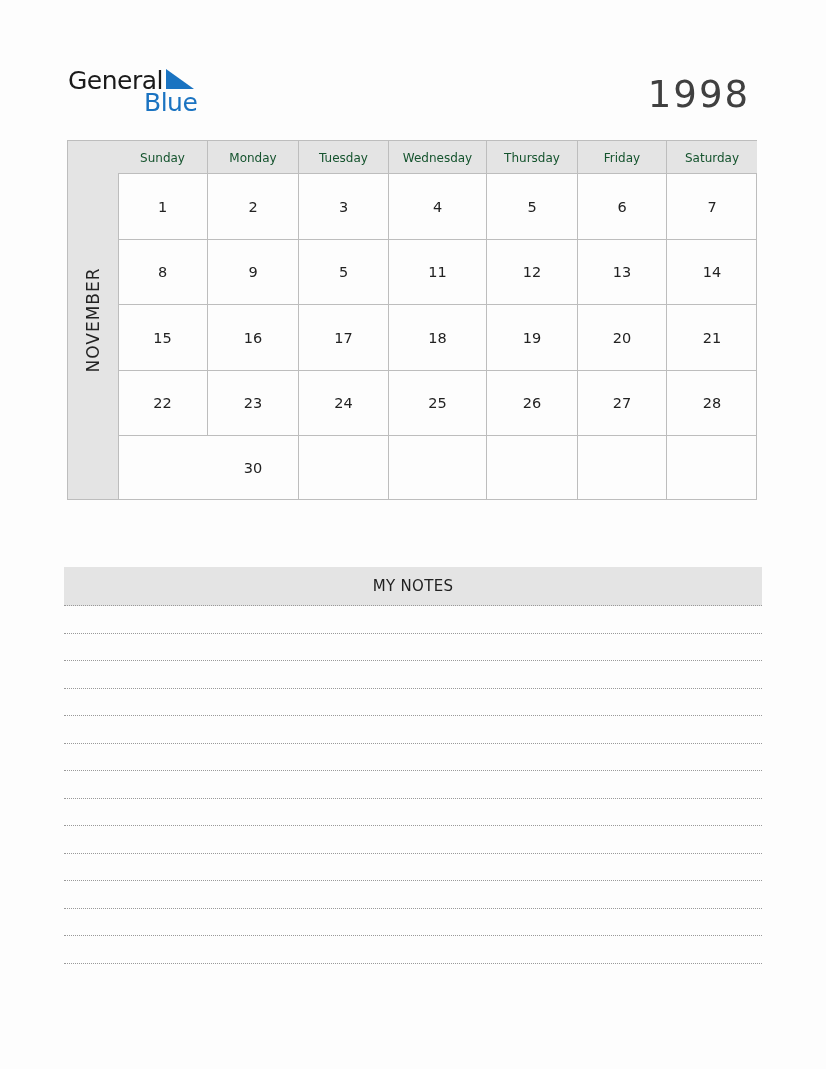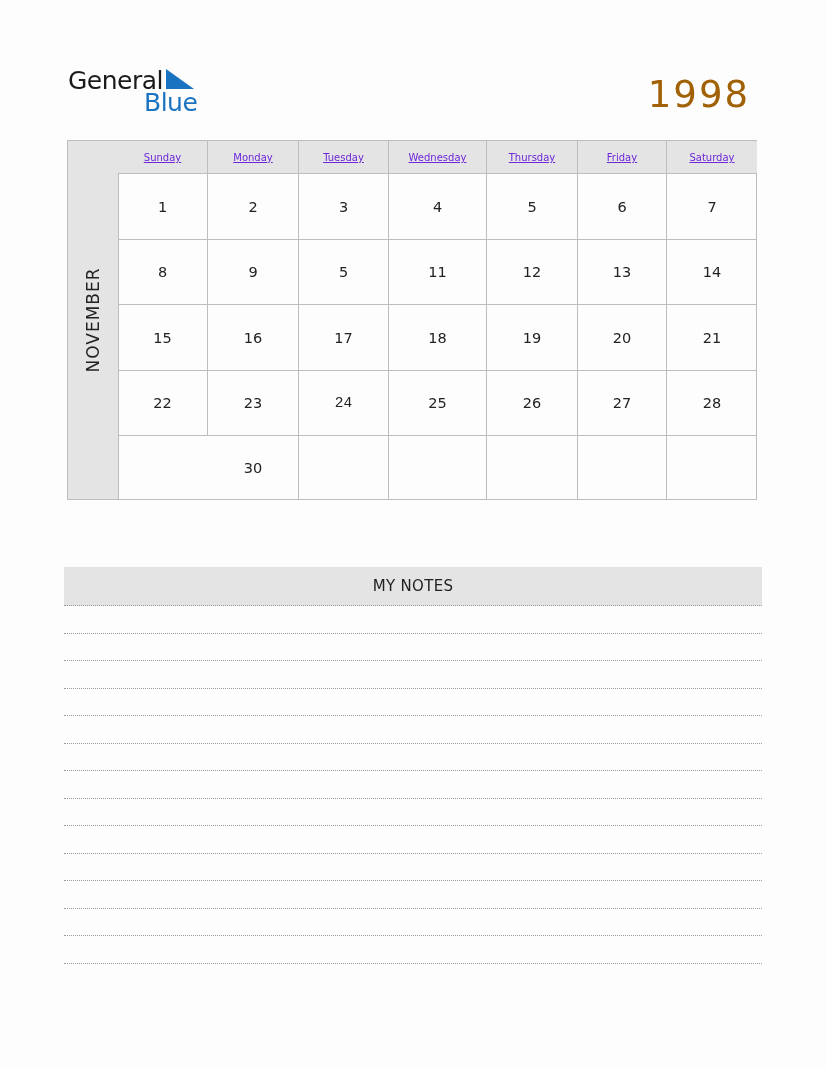--- a/index.html
+++ b/index.html
@@ -5,30 +5,30 @@
     html, body { margin: 0; padding: 0; }
     body {
       width: 826px; height: 1069px; background: #fdfdfd; position: relative;
       font-family: "DejaVu Sans", sans-serif; color: #222; overflow: hidden;
     }
     .logo { position: absolute; left: 68px; top: 66px; width: 140px; height: 52px; }
     .logo .general { position: absolute; left: 0; top: 0; font-size: 25px; color: #1a1a1a; letter-spacing: -0.5px; line-height: 30px; }
     .logo .blue { position: absolute; left: 76px; top: 22px; font-size: 25px; color: #1a73c1; letter-spacing: -0.5px; line-height: 30px; }
     .logo .tri { position: absolute; left: 98px; top: 3px; width: 0; height: 0;
       border-left: 28px solid #1a73c1; border-top: 20px solid transparent; }
-    .year { position: absolute; right: 76px; top: 70px; font-size: 37px; letter-spacing: 2px; color: #a16207; line-height: 50px; }
+    .year { position: absolute; right: 76px; top: 70px; font-size: 37px; letter-spacing: 2px; color: #404040; line-height: 50px; }
 
     .cal { position: absolute; left: 67px; top: 140px; width: 690px; height: 360px; border: 1px solid #bdbdbd; box-sizing: border-box; }
     .month-col { position: absolute; left: 0; top: 0; width: 50px; height: 358px; background: #e4e4e4; border-right: 1px solid #bdbdbd; }
     .month-label { position: absolute; left: 25px; top: 179px; transform: translate(-50%,-50%) rotate(-90deg);
       font-size: 17px; letter-spacing: 1px; white-space: nowrap; color: #222; }
     .grid { position: absolute; left: 50px; top: 0; width: 639px; height: 358px; }
     .hdr-row { position: absolute; left: 0; top: 0; height: 33px; width: 100%; background: #e4e4e4; border-bottom: 1px solid #bdbdbd; box-sizing: border-box; }
     .cell, .hcell { position: absolute; box-sizing: border-box; border-right: 1px solid #bdbdbd; display: flex; align-items: center; justify-content: center; }
-    .hcell { top: 0; height: 33px; font-size: 10px; color: #6d28d9; text-decoration: underline; }
+    .hcell { top: 0; height: 33px; font-size: 12px; color: #14532d; }
     .cell { font-size: 14.5px; color: #222; border-bottom: 1px solid #bdbdbd; }
     .cell.last-col, .hcell.last-col { border-right: none; }
     .cell.last-row { border-bottom: none; }
 
     .notes { position: absolute; left: 64px; top: 567px; width: 698px; }
     .notes-hdr { height: 39px; background: #e4e4e4; display: flex; align-items: center; justify-content: center;
       font-size: 15px; color: #222; letter-spacing: 0.3px; border-bottom: 1px dotted #999; box-sizing: border-box; }
     .note-line { height: 27.5px; border-bottom: 1px dotted #999; box-sizing: border-box; }
   </style>
 </head>
@@ -71,21 +71,21 @@
       <div class="cell last-col" style="left: 549px; top: 99px; width: 90px; height: 65px;">14</div>
       <div class="cell" style="left: 0px; top: 164px; width: 90px; height: 66px;">15</div>
       <div class="cell" style="left: 90px; top: 164px; width: 91px; height: 66px;">16</div>
       <div class="cell" style="left: 181px; top: 164px; width: 90px; height: 66px;">17</div>
       <div class="cell" style="left: 271px; top: 164px; width: 98px; height: 66px;">18</div>
       <div class="cell" style="left: 369px; top: 164px; width: 91px; height: 66px;">19</div>
       <div class="cell" style="left: 460px; top: 164px; width: 89px; height: 66px;">20</div>
       <div class="cell last-col" style="left: 549px; top: 164px; width: 90px; height: 66px;">21</div>
       <div class="cell" style="left: 0px; top: 230px; width: 90px; height: 65px;">22</div>
       <div class="cell" style="left: 90px; top: 230px; width: 91px; height: 65px;">23</div>
-      <div class="cell" style="left: 181px; top: 230px; width: 90px; height: 65px; font-family: Liberation Mono, monospace;">24</div>
+      <div class="cell" style="left: 181px; top: 230px; width: 90px; height: 65px;">24</div>
       <div class="cell" style="left: 271px; top: 230px; width: 98px; height: 65px;">25</div>
       <div class="cell" style="left: 369px; top: 230px; width: 91px; height: 65px;">26</div>
       <div class="cell" style="left: 460px; top: 230px; width: 89px; height: 65px;">27</div>
       <div class="cell last-col" style="left: 549px; top: 230px; width: 90px; height: 65px;">28</div>
       <div class="cell last-row" style="left: 90px; top: 295px; width: 91px; height: 63px;">30</div>
       <div class="cell last-row" style="left: 181px; top: 295px; width: 90px; height: 63px;"></div>
       <div class="cell last-row" style="left: 271px; top: 295px; width: 98px; height: 63px;"></div>
       <div class="cell last-row" style="left: 369px; top: 295px; width: 91px; height: 63px;"></div>
       <div class="cell last-row" style="left: 460px; top: 295px; width: 89px; height: 63px;"></div>
       <div class="cell last-col last-row" style="left: 549px; top: 295px; width: 90px; height: 63px;"></div>

